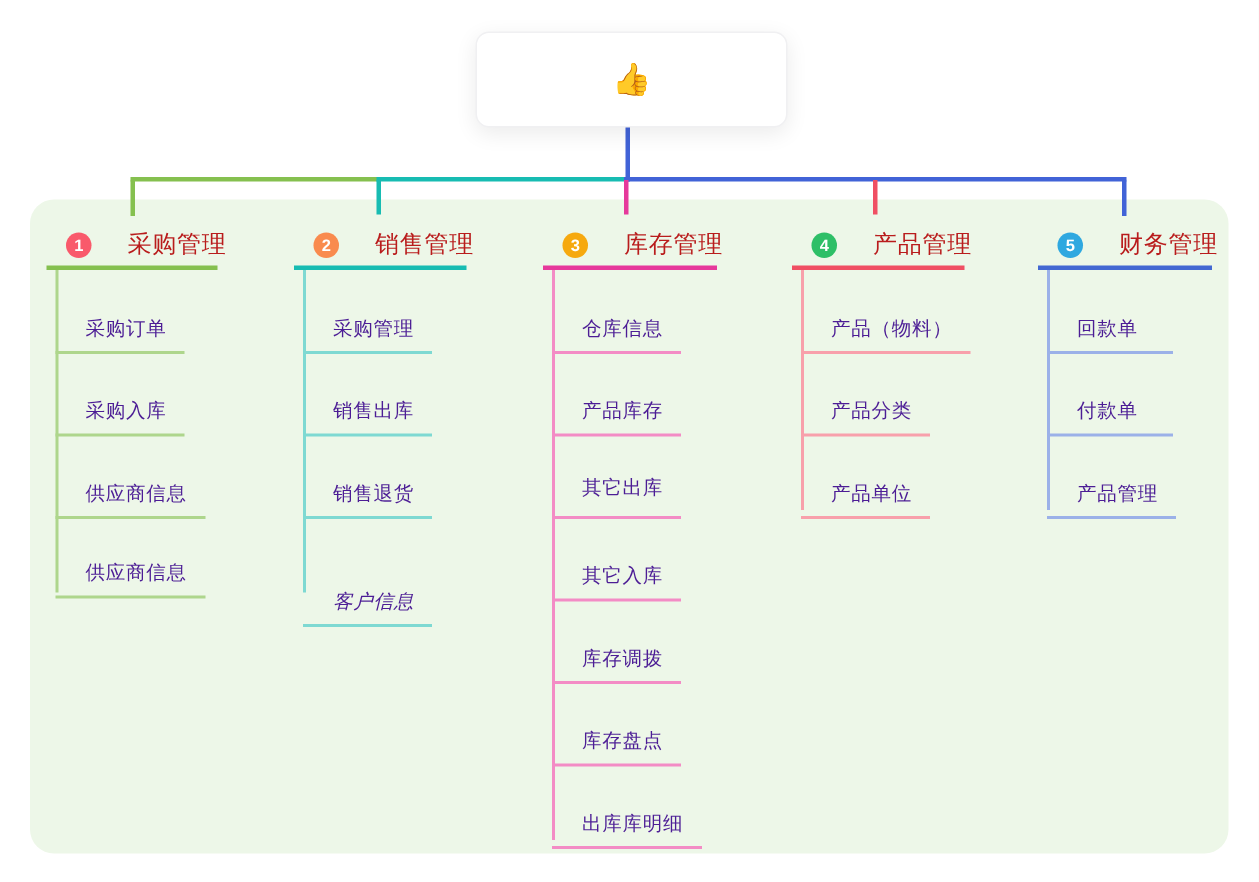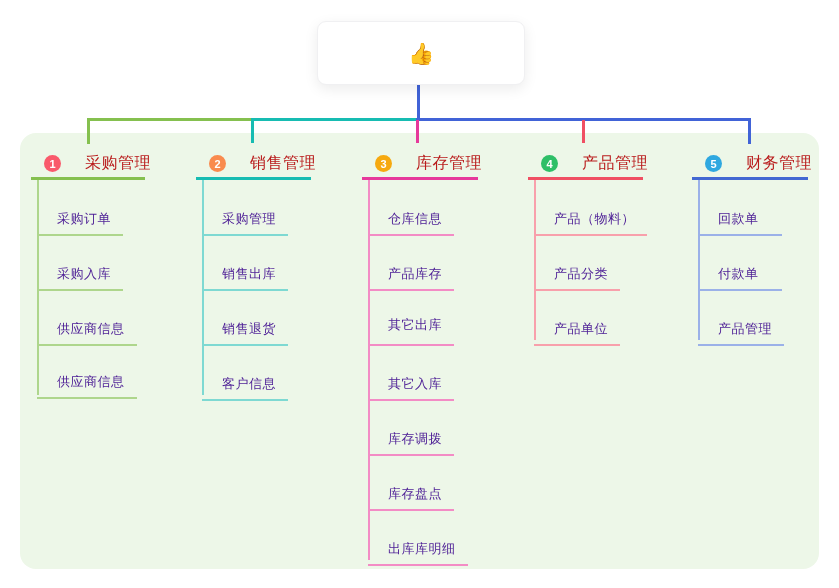--- a/index.html
+++ b/index.html
@@ -66,21 +66,21 @@
       <div class="trunk" style="left: 202px; top: 180px; height: 215px; background: rgb(126, 217, 210);"></div>
       <div class="child-item" style="left: 202px; top: 202px; border-bottom: 2px solid rgb(126, 217, 210);">
         <span class="child-label">采购管理</span>
       </div>
       <div class="child-item" style="left: 202px; top: 257px; border-bottom: 2px solid rgb(126, 217, 210);">
         <span class="child-label">销售出库</span>
       </div>
       <div class="child-item" style="left: 202px; top: 312px; border-bottom: 2px solid rgb(126, 217, 210);">
         <span class="child-label">销售退货</span>
       </div>
-      <div class="child-item" style="left: 202px; top: 367px; border-bottom: 2px solid rgb(126, 217, 210);">
+      <div class="child-item" style="left: 202px; top: 384px; border-bottom: 2px solid rgb(126, 217, 210); font-style: italic;">
         <span class="child-label">客户信息</span>
       </div>
       <div class="branch-header" style="left: 362px; top: 150px; width: 116px; border-bottom: 3px solid rgb(230, 57, 155);">
         <span class="badge" style="background: rgb(246, 169, 15);">3</span>
         <span class="branch-label">库存管理</span>
       </div>
       <div class="trunk" style="left: 368px; top: 180px; height: 380px; background: rgb(243, 140, 197);"></div>
       <div class="child-item" style="left: 368px; top: 202px; border-bottom: 2px solid rgb(243, 140, 197); justify-content: center;">
         <span class="child-label">仓库信息</span>
       </div>

